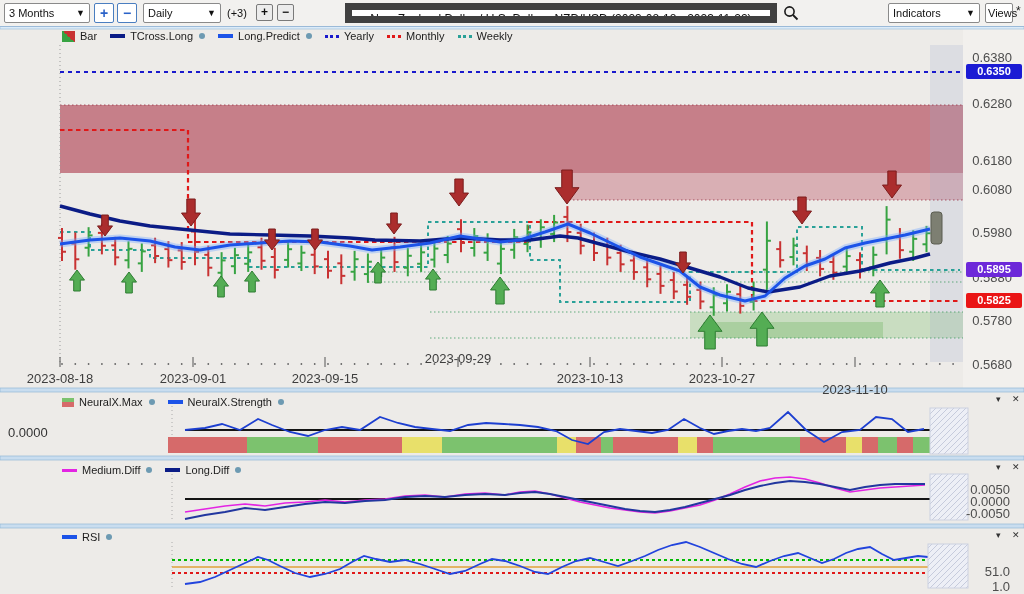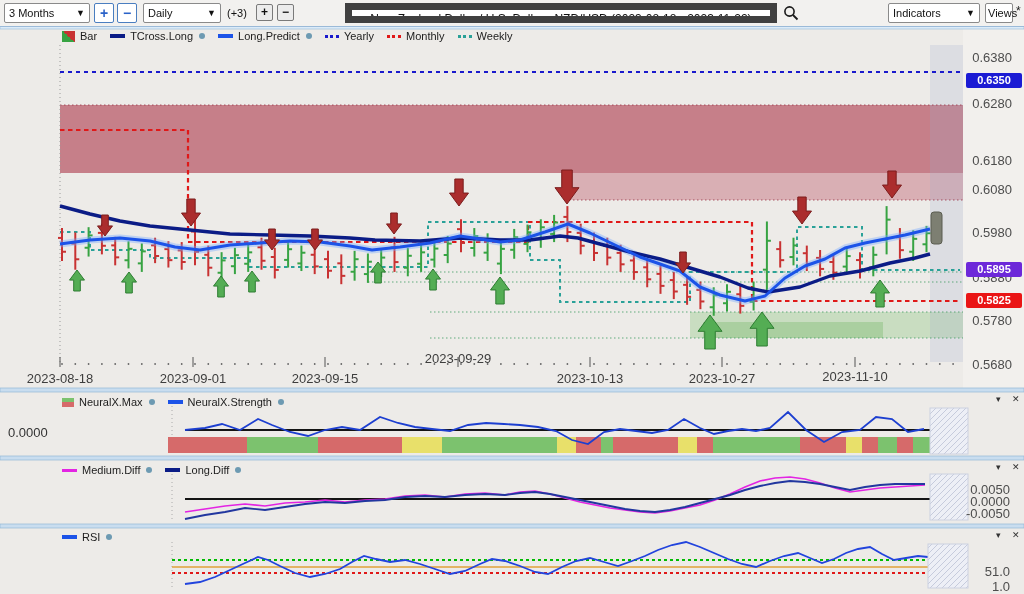--- a/index.html
+++ b/index.html
@@ -497,30 +497,30 @@
         </span>
       </div>
       <div class="ov axlab" style="left: 962px; top: 50px;">0.6380</div>
       <div class="ov axlab" style="left: 962px; top: 96px;">0.6280</div>
       <div class="ov axlab" style="left: 962px; top: 137px; margin-top: 16px;">0.6180</div>
       <div class="ov axlab" style="left: 962px; top: 182px;">0.6080</div>
       <div class="ov axlab" style="left: 962px; top: 225px;">0.5980</div>
       <div class="ov axlab" style="left: 962px; top: 270px;">0.5880</div>
       <div class="ov axlab" style="left: 962px; top: 313px;">0.5780</div>
       <div class="ov axlab" style="left: 962px; top: 357px;">0.5680</div>
-      <div class="ov chip" style="left: 966px; top: 64px; background: rgb(27, 27, 212); margin-top: 9px;">0.6350</div>
+      <div class="ov chip" style="left: 966px; top: 64px; background: rgb(27, 27, 212);">0.6350</div>
       <div class="ov chip" style="left: 966px; top: 262px; background: #6d28d9;">0.5895</div>
       <div class="ov chip" style="left: 966px; top: 293px; background: rgb(234, 21, 21);">0.5825</div>
       <div class="ov datelab" style="left: 18px; top: 371px;">2023-08-18</div>
       <div class="ov datelab" style="left: 151px; top: 371px;">2023-09-01</div>
       <div class="ov datelab" style="left: 283px; top: 371px;">2023-09-15</div>
       <div class="ov datelab" style="left: 416px; top: 351px;">2023-09-29</div>
       <div class="ov datelab" style="left: 548px; top: 371px;">2023-10-13</div>
       <div class="ov datelab" style="left: 680px; top: 371px;">2023-10-27</div>
-      <div class="ov datelab" style="left: 813px; top: 369px;">2023-11-10</div>
+      <div class="ov datelab" style="left: 813px; top: 382px;">2023-11-10</div>
       <div class="ov zerolab" style="left: 8px; top: 425px;">0.0000</div>
       <div class="ov axlab" style="left: 960px; top: 482px;">0.0050</div>
       <div class="ov axlab" style="left: 960px; top: 494px;">0.0000</div>
       <div class="ov axlab" style="left: 960px; top: 506px;">-0.0050</div>
       <div class="ov axlab" style="left: 960px; top: 564px;">51.0</div>
       <div class="ov axlab" style="left: 960px; top: 579px;">1.0</div>
       <div class="ov pctl" style="left: 996px; top: 394px; pointer-events: auto;">▾</div>
       <div class="ov pctl" style="left: 1012px; top: 394px; pointer-events: auto;">✕</div>
       <div class="ov pctl" style="left: 996px; top: 462px; pointer-events: auto;">▾</div>
       <div class="ov pctl" style="left: 1012px; top: 462px; pointer-events: auto;">✕</div>

